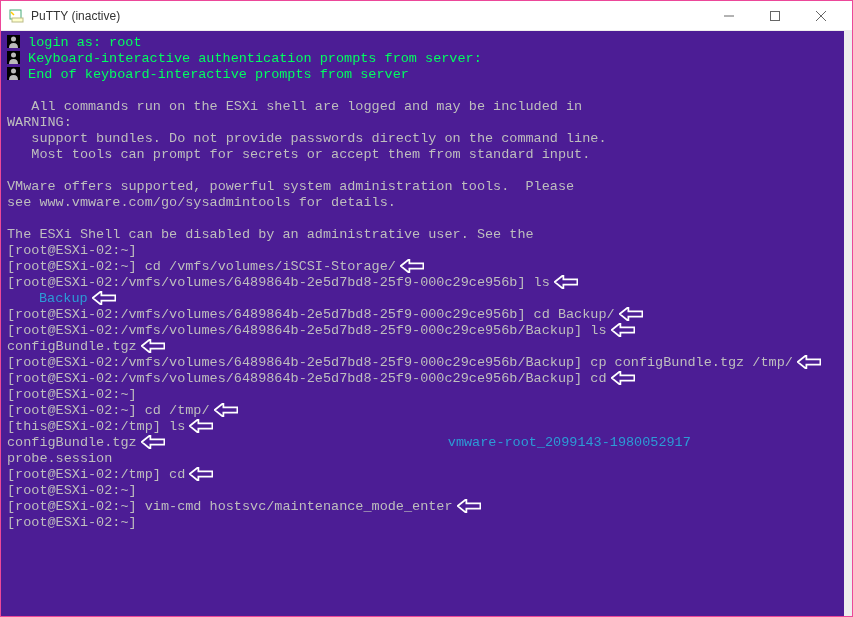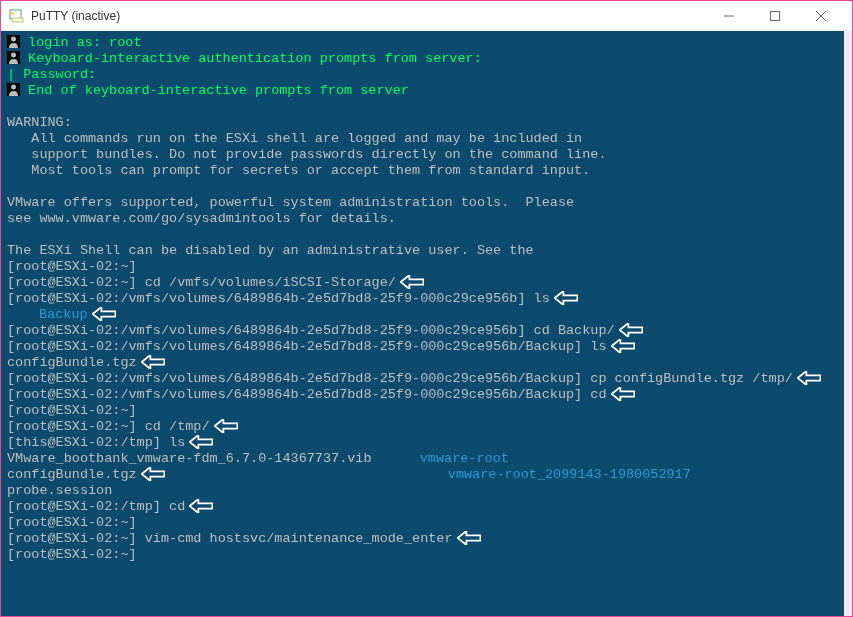--- a/index.html
+++ b/index.html
@@ -3,21 +3,21 @@
 <meta charset="utf-8">
 <style>
 * { margin: 0; padding: 0; box-sizing: border-box; }
 body { font-family: Tahoma, sans-serif; background: #fff; }
 .window { width: 853px; height: 617px; border: 1px solid #ec4899; display: flex; flex-direction: column; }
 .titlebar { height: 30px; background: #fff; display: flex; align-items: center; padding: 0 8px; border-bottom: 1px solid #eee; }
 .titlebar .icon { width: 16px; height: 16px; margin-right: 6px; }
 .titlebar .title { font-size: 12px; color: #333; flex: 1; }
 .titlebar .winbtns { display: flex; gap: 0; }
 .titlebar .winbtn { width: 46px; height: 30px; display: flex; align-items: center; justify-content: center; color: #666; font-size: 12px; }
-.terminal { flex: 1; background: #0c4a6e; padding: 4px 6px; font-family: 'Courier New', monospace; font-size: 13.5px; line-height: 16px; overflow: hidden; border-right: 8px solid #eee; position: relative; }
+.terminal { flex: 1; background: #4c1d95; padding: 4px 6px; font-family: 'Courier New', monospace; font-size: 13.5px; line-height: 16px; overflow: hidden; border-right: 8px solid #eee; position: relative; }
 .terminal .line { white-space: pre; display: block; position: relative; }
 .grey { color: #bebebe; }
 .green { color: #00ff5f; }
 .cyan { color: #2c9bd6; margin-left: 32px; }
 .usericon { display: inline-block; width: 13px; height: 13px; vertical-align: -2px; }
 .arrow { display: inline-block; width: 24px; height: 14px; vertical-align: middle; margin-left: 4px; }
 .arrow svg { width: 100%; height: 100%; }
 </style>
 </head>
 <body>
@@ -55,29 +55,28 @@
       <div class="line"><span class="usericon"><svg viewBox="0 0 13 13">
             <rect x="0" y="0" width="13" height="13" fill="#000"></rect>
             <circle cx="6.5" cy="4" r="2.5" fill="#bbb"></circle>
             <path d="M2 13 Q2 8 6.5 8 Q11 8 11 13 Z" fill="#bbb"></path>
           </svg></span><span class="green"> login as: root</span></div>
       <div class="line"><span class="usericon"><svg viewBox="0 0 13 13">
             <rect x="0" y="0" width="13" height="13" fill="#000"></rect>
             <circle cx="6.5" cy="4" r="2.5" fill="#bbb"></circle>
             <path d="M2 13 Q2 8 6.5 8 Q11 8 11 13 Z" fill="#bbb"></path>
           </svg></span><span class="green"> Keyboard-interactive authentication prompts from server:</span></div>
-      <div class="line"><span class="green">| Password:</span></div>
       <div class="line"><span class="usericon"><svg viewBox="0 0 13 13">
             <rect x="0" y="0" width="13" height="13" fill="#000"></rect>
             <circle cx="6.5" cy="4" r="2.5" fill="#bbb"></circle>
             <path d="M2 13 Q2 8 6.5 8 Q11 8 11 13 Z" fill="#bbb"></path>
           </svg></span><span class="green"> End of keyboard-interactive prompts from server</span></div>
       <div class="line"><span class="grey"> </span></div>
+      <div class="line"><span class="grey">   All commands run on the ESXi shell are logged and may be included in</span></div>
       <div class="line"><span class="grey">WARNING:</span></div>
-      <div class="line"><span class="grey">   All commands run on the ESXi shell are logged and may be included in</span></div>
       <div class="line"><span class="grey">   support bundles. Do not provide passwords directly on the command line.</span></div>
       <div class="line"><span class="grey">   Most tools can prompt for secrets or accept them from standard input.</span></div>
       <div class="line"><span class="grey"> </span></div>
       <div class="line"><span class="grey">VMware offers supported, powerful system administration tools.  Please</span></div>
       <div class="line"><span class="grey">see www.vmware.com/go/sysadmintools for details.</span></div>
       <div class="line"><span class="grey"> </span></div>
       <div class="line"><span class="grey">The ESXi Shell can be disabled by an administrative user. See the</span></div>
       <div class="line"><span class="grey">[root@ESXi-02:~]</span></div>
       <div class="line"><span class="grey">[root@ESXi-02:~] cd /vmfs/volumes/iSCSI-Storage/</span><span class="arrow"><svg viewBox="0 0 26 16">
             <polygon points="0,8 10,0 10,5 26,5 26,11 10,11 10,16" fill="none" stroke="#fff" stroke-width="2"></polygon>
@@ -103,21 +102,20 @@
       <div class="line"><span class="grey">[root@ESXi-02:/vmfs/volumes/6489864b-2e5d7bd8-25f9-000c29ce956b/Backup] cd</span><span class="arrow"><svg viewBox="0 0 26 16">
             <polygon points="0,8 10,0 10,5 26,5 26,11 10,11 10,16" fill="none" stroke="#fff" stroke-width="2"></polygon>
           </svg></span></div>
       <div class="line"><span class="grey">[root@ESXi-02:~]</span></div>
       <div class="line"><span class="grey">[root@ESXi-02:~] cd /tmp/</span><span class="arrow"><svg viewBox="0 0 26 16">
             <polygon points="0,8 10,0 10,5 26,5 26,11 10,11 10,16" fill="none" stroke="#fff" stroke-width="2"></polygon>
           </svg></span></div>
       <div class="line"><span class="grey">[this@ESXi-02:/tmp] ls</span><span class="arrow"><svg viewBox="0 0 26 16">
             <polygon points="0,8 10,0 10,5 26,5 26,11 10,11 10,16" fill="none" stroke="#fff" stroke-width="2"></polygon>
           </svg></span></div>
-      <div class="line"><span class="grey">VMware_bootbank_vmware-fdm_6.7.0-14367737.vib  </span><span class="cyan">vmware-root</span></div>
       <div class="line"><span class="grey">configBundle.tgz</span><span class="arrow"><svg viewBox="0 0 26 16">
             <polygon points="0,8 10,0 10,5 26,5 26,11 10,11 10,16" fill="none" stroke="#fff" stroke-width="2"></polygon>
           </svg></span><span class="grey">                               </span><span class="cyan">vmware-root_2099143-1980052917</span></div>
       <div class="line"><span class="grey">probe.session</span></div>
       <div class="line"><span class="grey">[root@ESXi-02:/tmp] cd</span><span class="arrow"><svg viewBox="0 0 26 16">
             <polygon points="0,8 10,0 10,5 26,5 26,11 10,11 10,16" fill="none" stroke="#fff" stroke-width="2"></polygon>
           </svg></span></div>
       <div class="line"><span class="grey">[root@ESXi-02:~]</span></div>
       <div class="line"><span class="grey">[root@ESXi-02:~] vim-cmd hostsvc/maintenance_mode_enter</span><span class="arrow"><svg viewBox="0 0 26 16">
             <polygon points="0,8 10,0 10,5 26,5 26,11 10,11 10,16" fill="none" stroke="#fff" stroke-width="2"></polygon>

